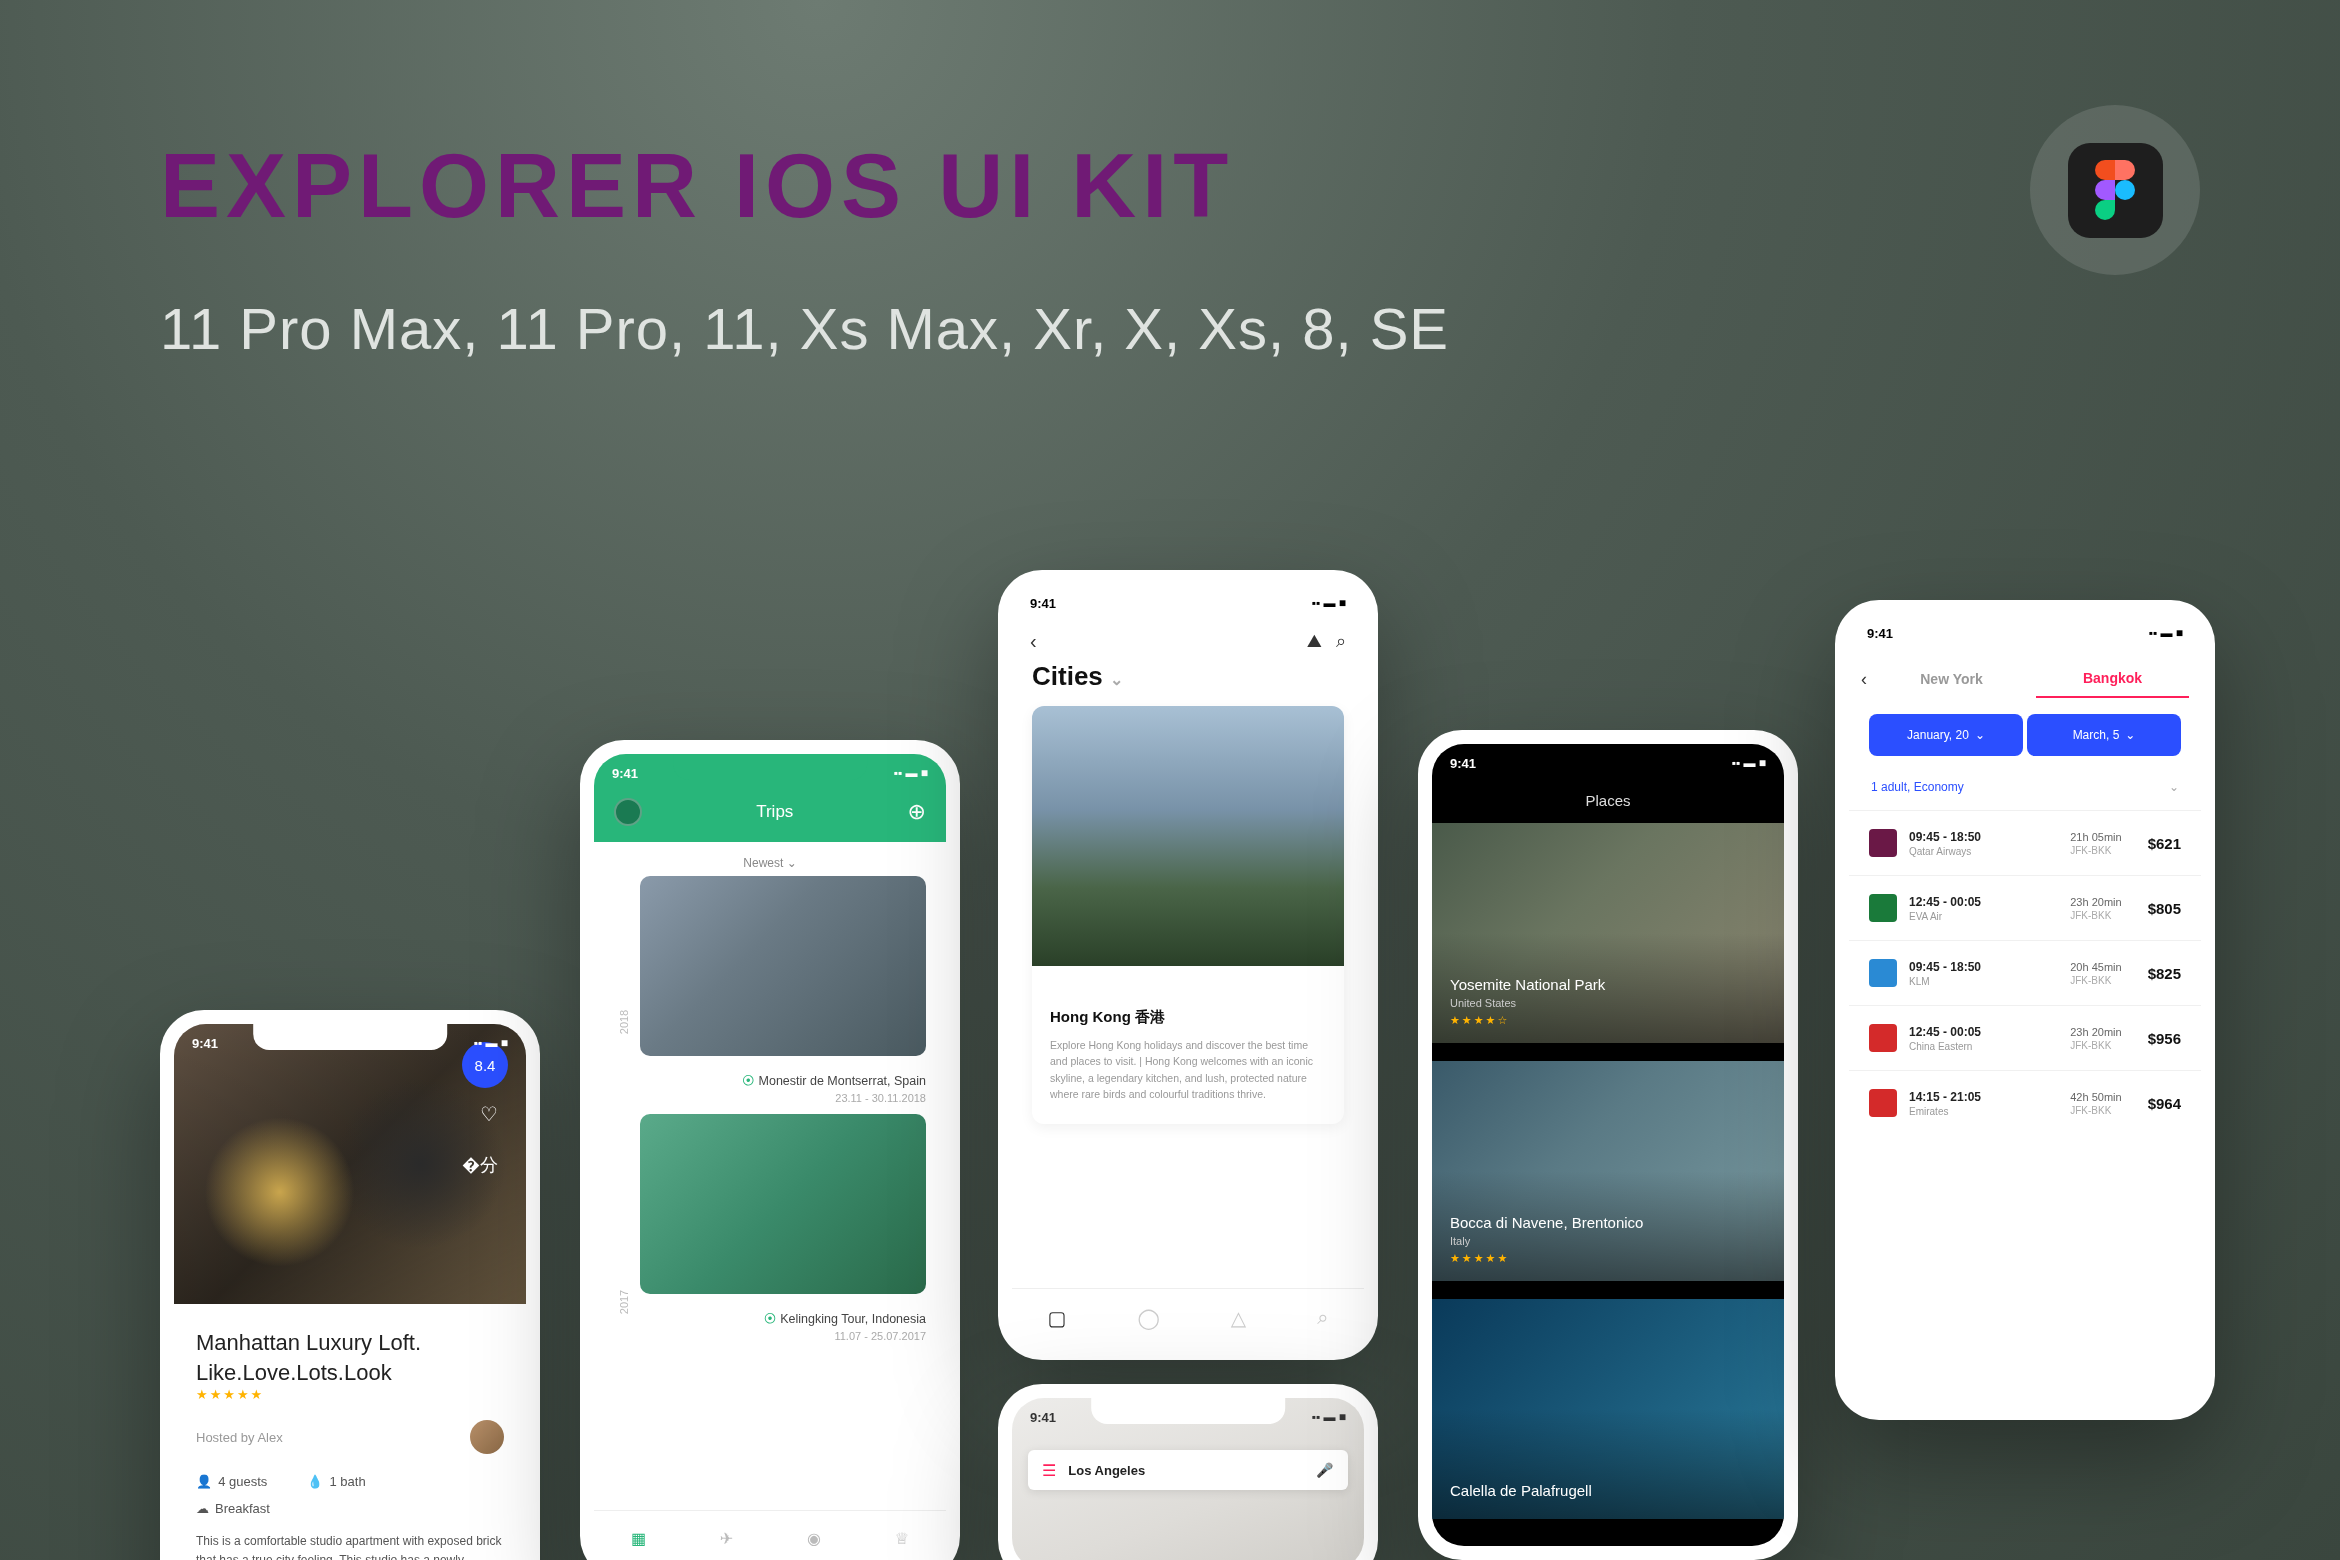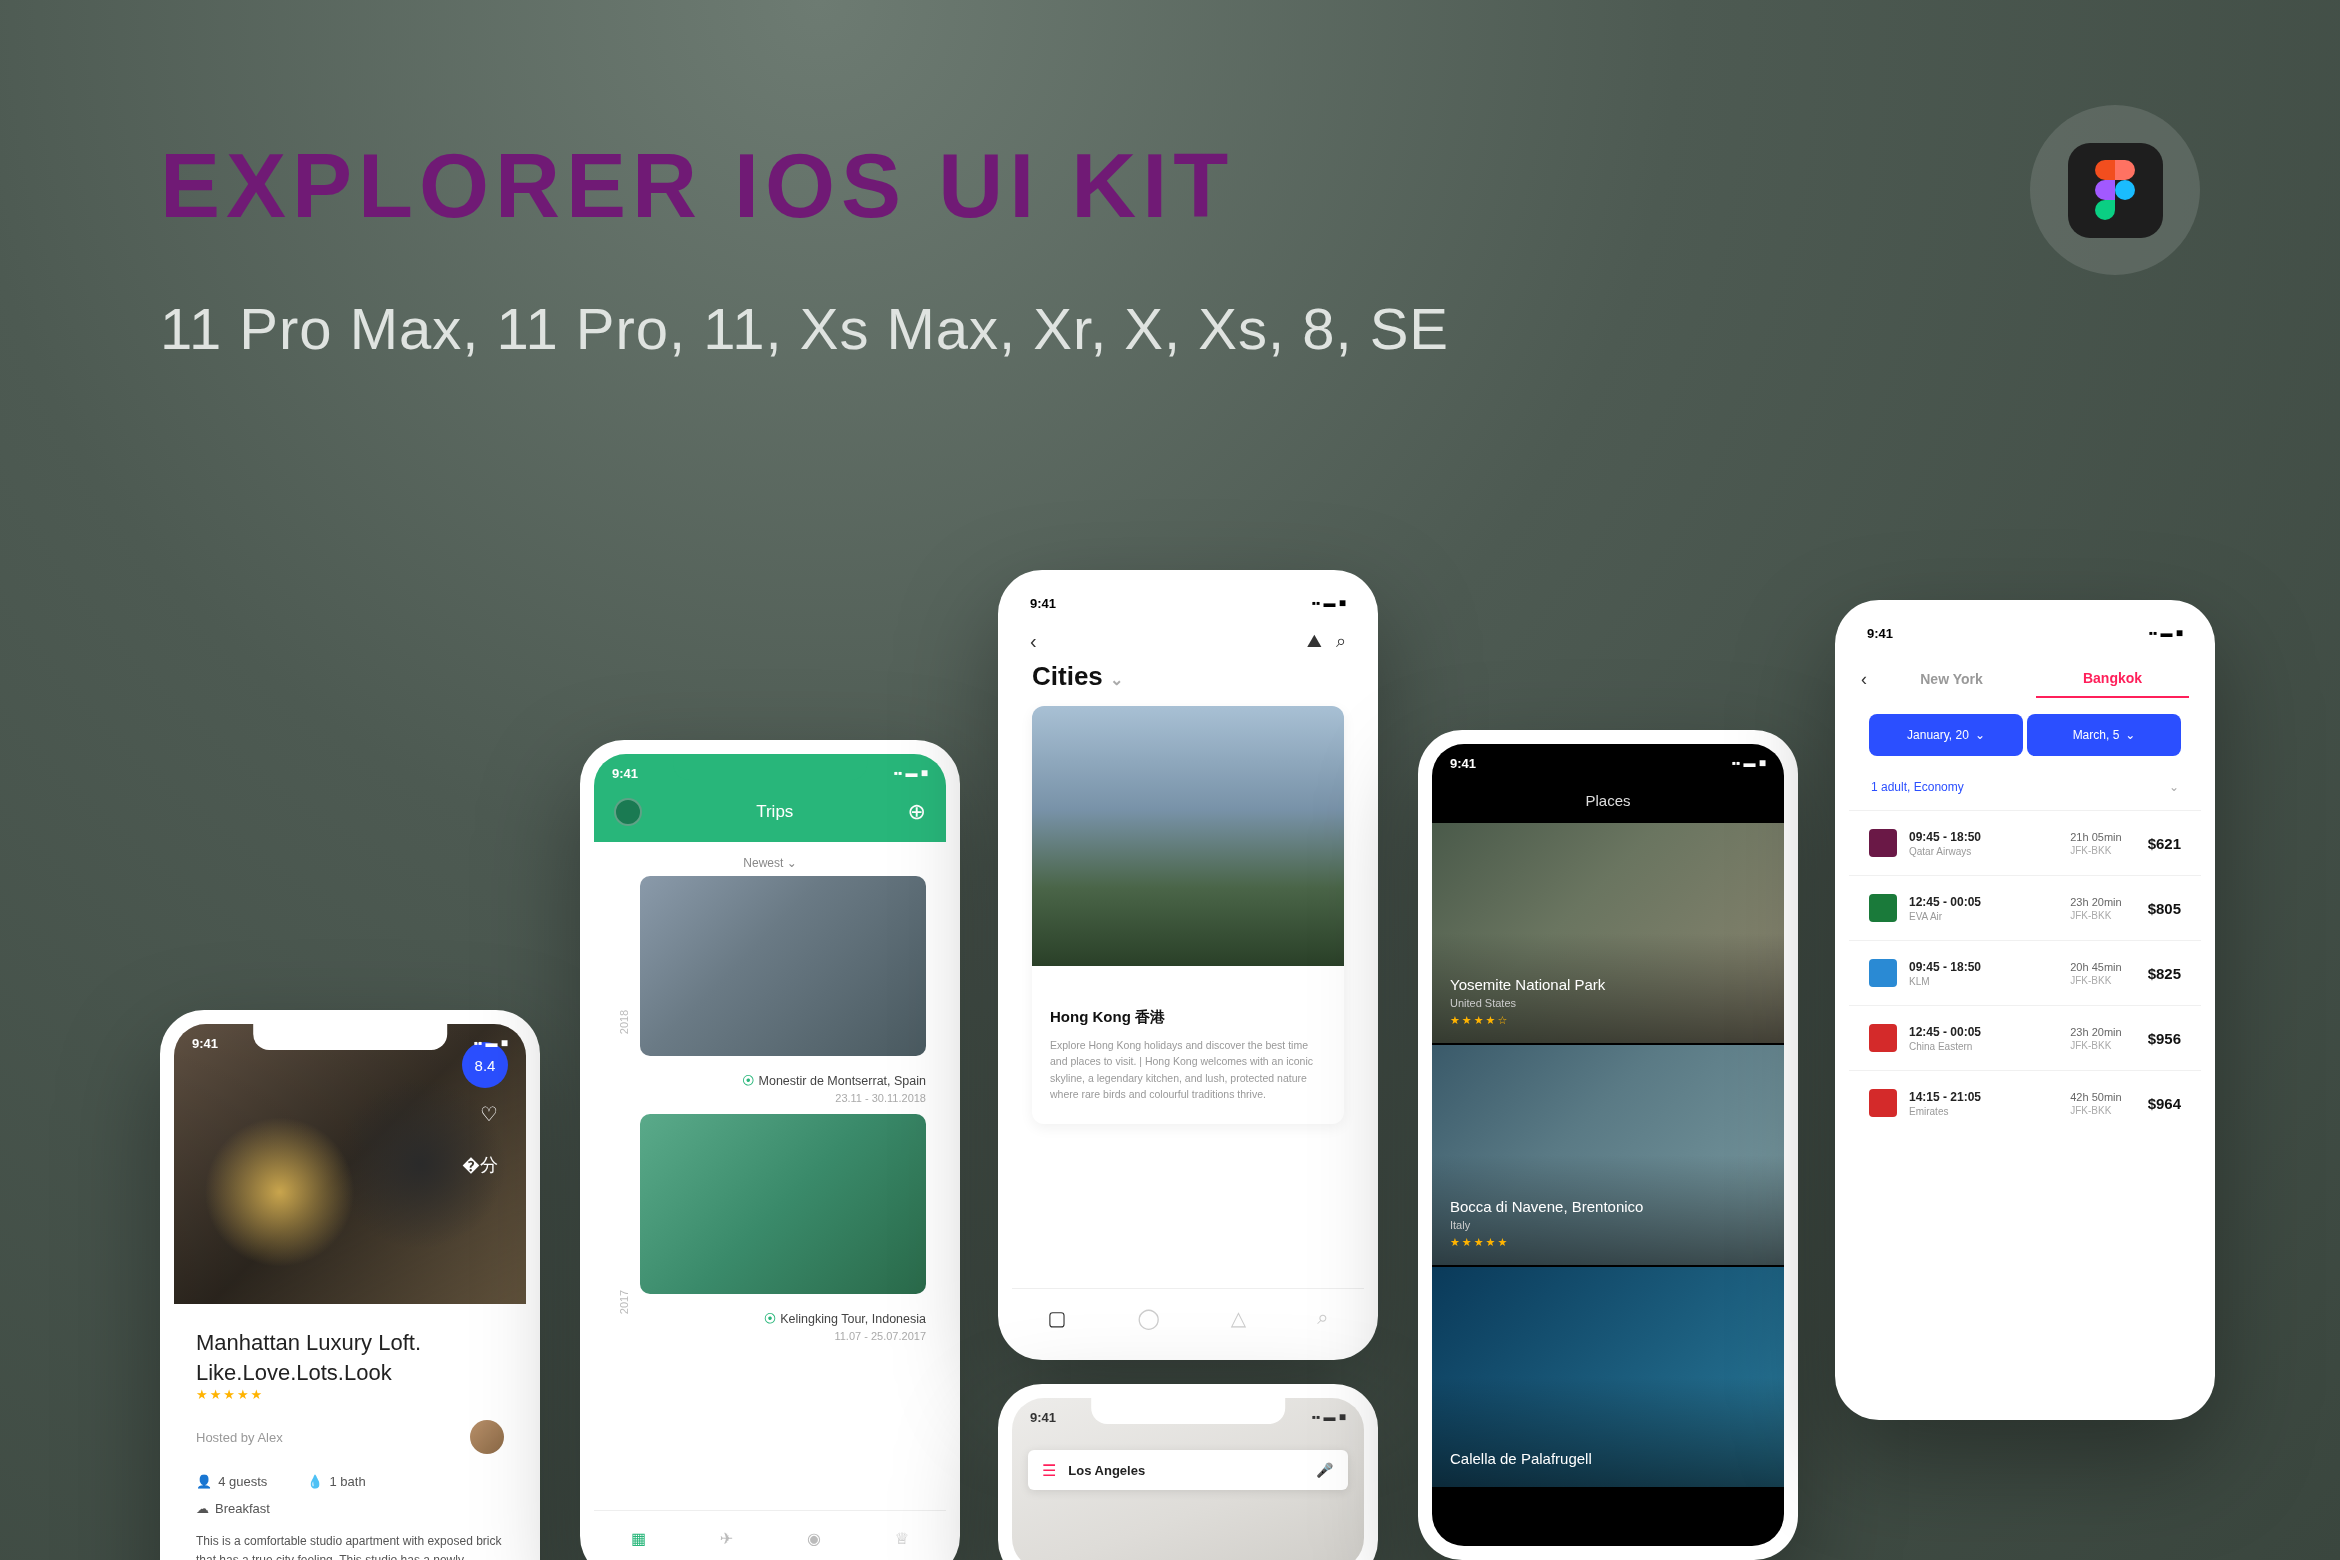--- a/index.html
+++ b/index.html
@@ -152,21 +152,21 @@
 .p4 .search-pill { margin:14px 16px; height:40px; border-radius:6px; box-shadow:0 2px 10px rgba(0,0,0,0.1); display:flex; align-items:center; padding:0 14px; gap:12px; background:#fff; }
 .p4 .burger { color:#ff1f5a; font-size:16px; }
 .p4 .search-text { flex:1; font-size:13px; font-weight:600; color:#222; }
 .p4 .mic { color:#888; font-size:14px; }
 .p4 .screen { background: linear-gradient(160deg,#edecea 0%,#dedcd8 60%,#cfcdc8 100%); }
 
 
 .p5 { left: 1418px; top: 730px; width: 380px; height: 830px; }
 .p5 .screen { background:#000; }
 .p5 .hdr5 { text-align:center; padding:10px 0 14px; color:#ddd; font-size:15px; }
-.p5 .place { height:220px; margin-bottom:2px; padding:0 18px 16px; display:flex; flex-direction:column; justify-content:flex-end; position:relative; }
+.p5 .place { height:220px; margin-bottom:18px; padding:0 18px 16px; display:flex; flex-direction:column; justify-content:flex-end; position:relative; }
 .p5 .place-name { color:#fff; font-size:15px; font-weight:500; margin-bottom:4px; }
 .p5 .place-sub { color:#ccc; font-size:11px; margin-bottom:5px; }
 .p5 .place-stars { color:#ffb300; font-size:11px; letter-spacing:2px; }
 .p5 .pl1 { background: linear-gradient(180deg,rgba(0,0,0,0) 50%,rgba(0,0,0,0.5) 100%), linear-gradient(135deg,#4a5a4a 0%,#6a7560 40%,#8a8570 100%); }
 .p5 .pl2 { background: linear-gradient(180deg,rgba(0,0,0,0) 50%,rgba(0,0,0,0.5) 100%), linear-gradient(135deg,#3a5a6a 0%,#5a7a85 40%,#7a9aa0 100%); }
 .p5 .pl3 { background: linear-gradient(180deg,rgba(0,0,0,0) 50%,rgba(0,0,0,0.5) 100%), linear-gradient(135deg,#0a3a5a 0%,#1a5a7a 50%,#2a7a9a 100%); }
 
 
 .p6 { left: 1835px; top: 600px; width: 380px; height: 820px; }
 .p6 .tabs6 { display:flex; align-items:center; padding:8px 12px 0; gap:8px; }

